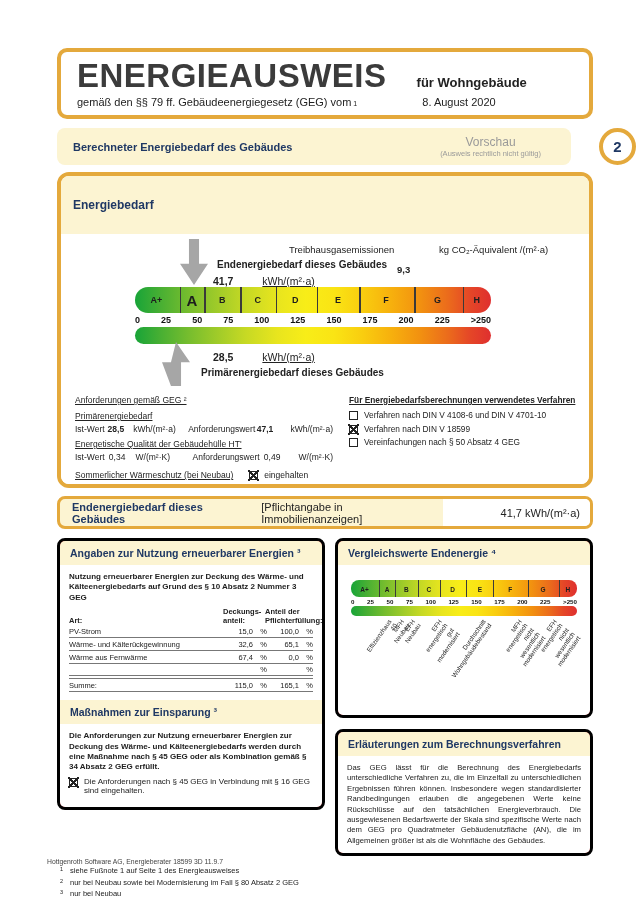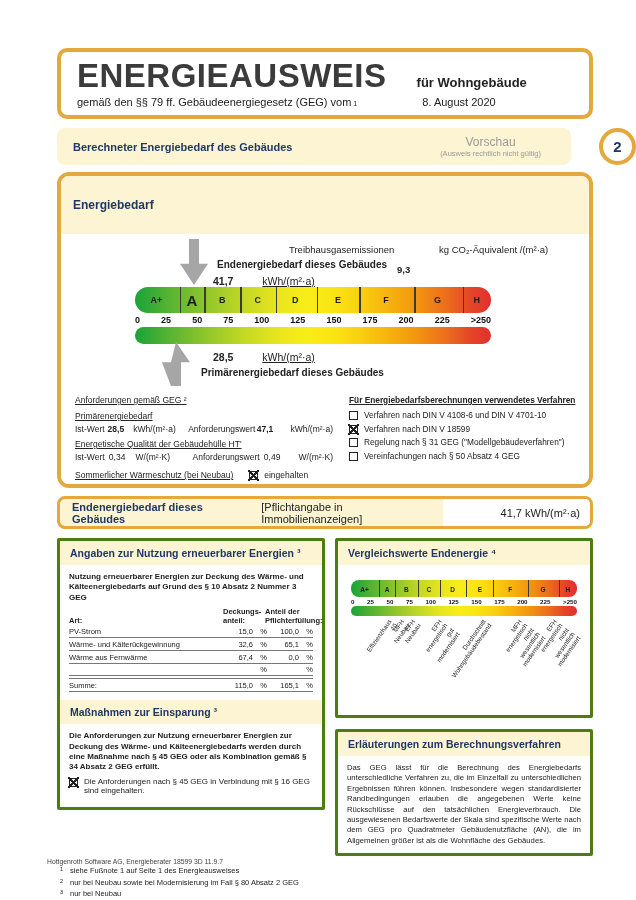--- a/index.html
+++ b/index.html
@@ -21,21 +21,21 @@
                display:flex;align-items:center;justify-content:space-between;padding:0 16px;box-sizing:border-box;}
   .sb-title{font-size:11px;font-weight:bold;color:#1F3864;}
   .sb-preview{text-align:center;margin-right:14px;color:#9a9a9a;}
   .sb-preview .p1{font-size:12px;}
   .sb-preview .p2{font-size:7.5px;}
   .page-circle{position:absolute;left:599px;top:128px;width:37px;height:37px;box-sizing:border-box;
                border:4px solid #E4A93C;border-radius:50%;background:#fff;display:flex;align-items:center;
                justify-content:center;font-size:15px;font-weight:bold;color:#1F3864;}
 
   
-  .gbox{border:3px solid #4d7c0f;border-radius:2px;overflow:hidden;background:#b91c1c;box-sizing:border-box;}
+  .gbox{border:3px solid #000000;border-radius:8px;overflow:hidden;background:#b91c1c;box-sizing:border-box;}
   .box-header{background:#FCF4D2;padding:6px 10px;font-weight:bold;color:#1F3864;font-size:10.5px;}
   .box-body{padding:7px 9px;background:#fff;}
 
   
   .energy-box{margin-top:7px;border:4px solid #E4A93C;border-radius:12px;overflow:hidden;box-sizing:border-box;}
   .energy-header{background:#FCF4D2;padding:22px 12px;font-weight:bold;color:#1F3864;font-size:12px;}
   .energy-body{position:relative;height:250px;background:#fff;}
   .ghg{position:absolute;top:10px;left:0;width:100%;font-size:9.5px;}
   .ghg .g1{position:absolute;left:228px;}
   .ghg .g2{position:absolute;left:336px;font-weight:bold;margin-top:20px;}
@@ -256,24 +256,20 @@
 
         <div class="req-right">
           <div class="u methods-h">Für Energiebedarfsberechnungen verwendetes Verfahren</div>
           <div class="cb-item">
             <span class="cb"></span>
             <span>Verfahren nach DIN V 4108-6 und DIN V 4701-10</span>
           </div>
           <div class="cb-item">
             <span class="cb checked"></span>
             <span>Verfahren nach DIN V 18599</span>
-          </div>
-          <div class="cb-item">
-            <span class="cb"></span>
-            <span>Regelung nach § 31 GEG ("Modellgebäudeverfahren")</span>
           </div>
           <div class="cb-item">
             <span class="cb"></span>
             <span>Vereinfachungen nach § 50 Absatz 4 GEG</span>
           </div>
         </div>
       </div>
     </div>
 
     <div class="banner">

